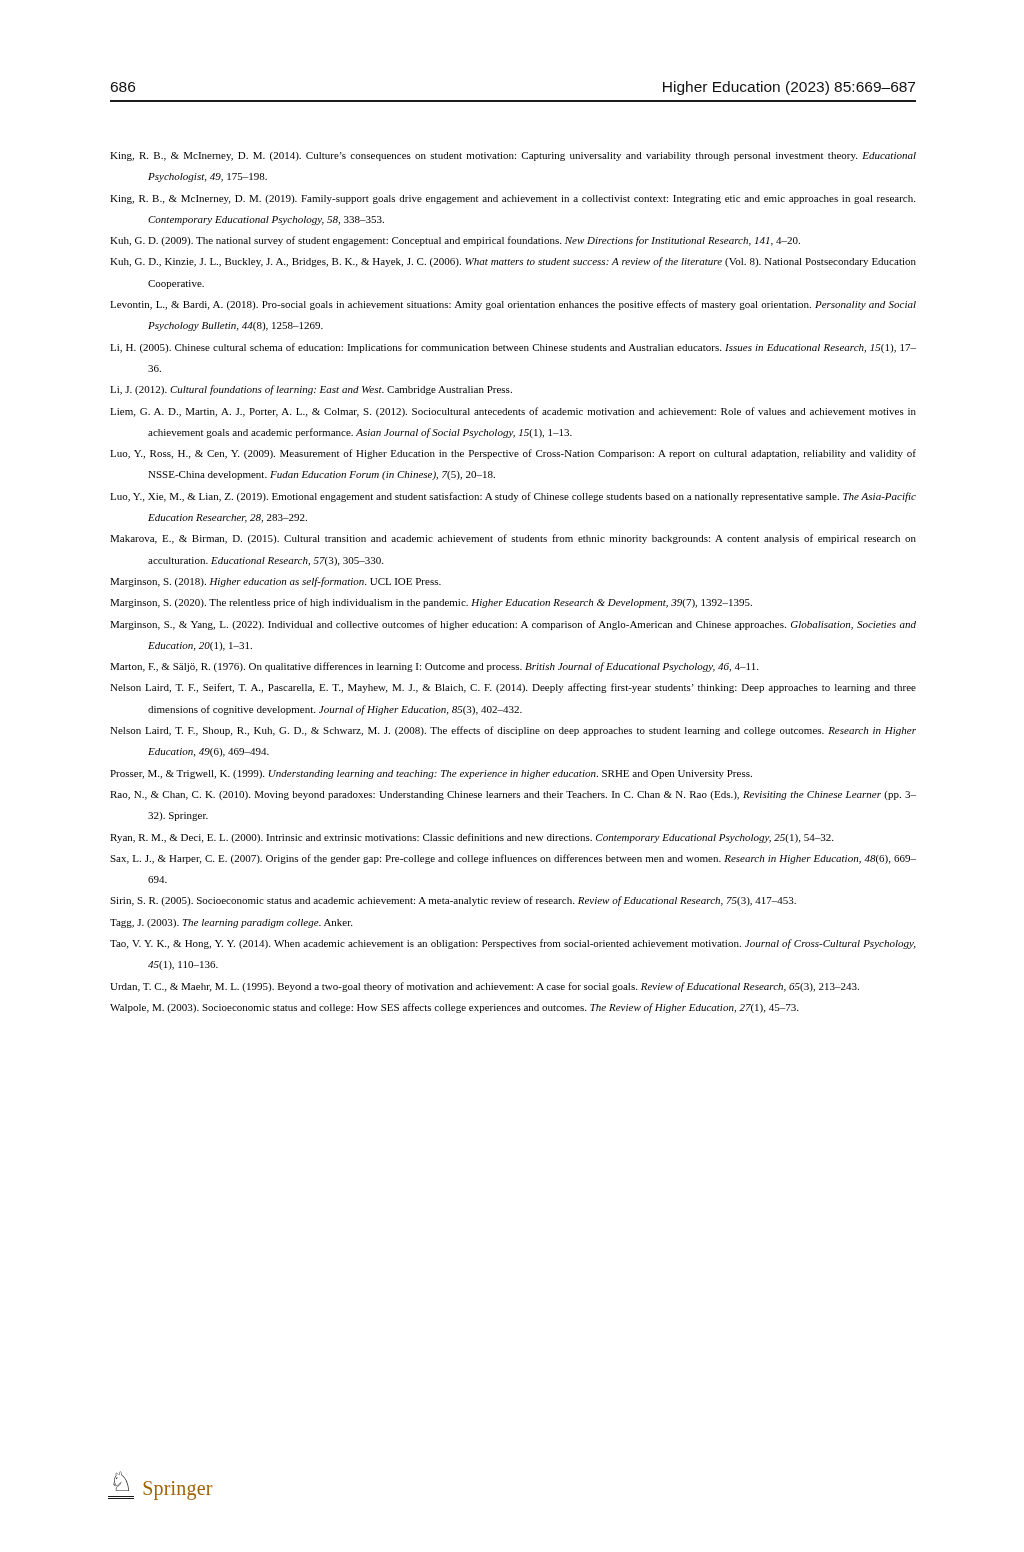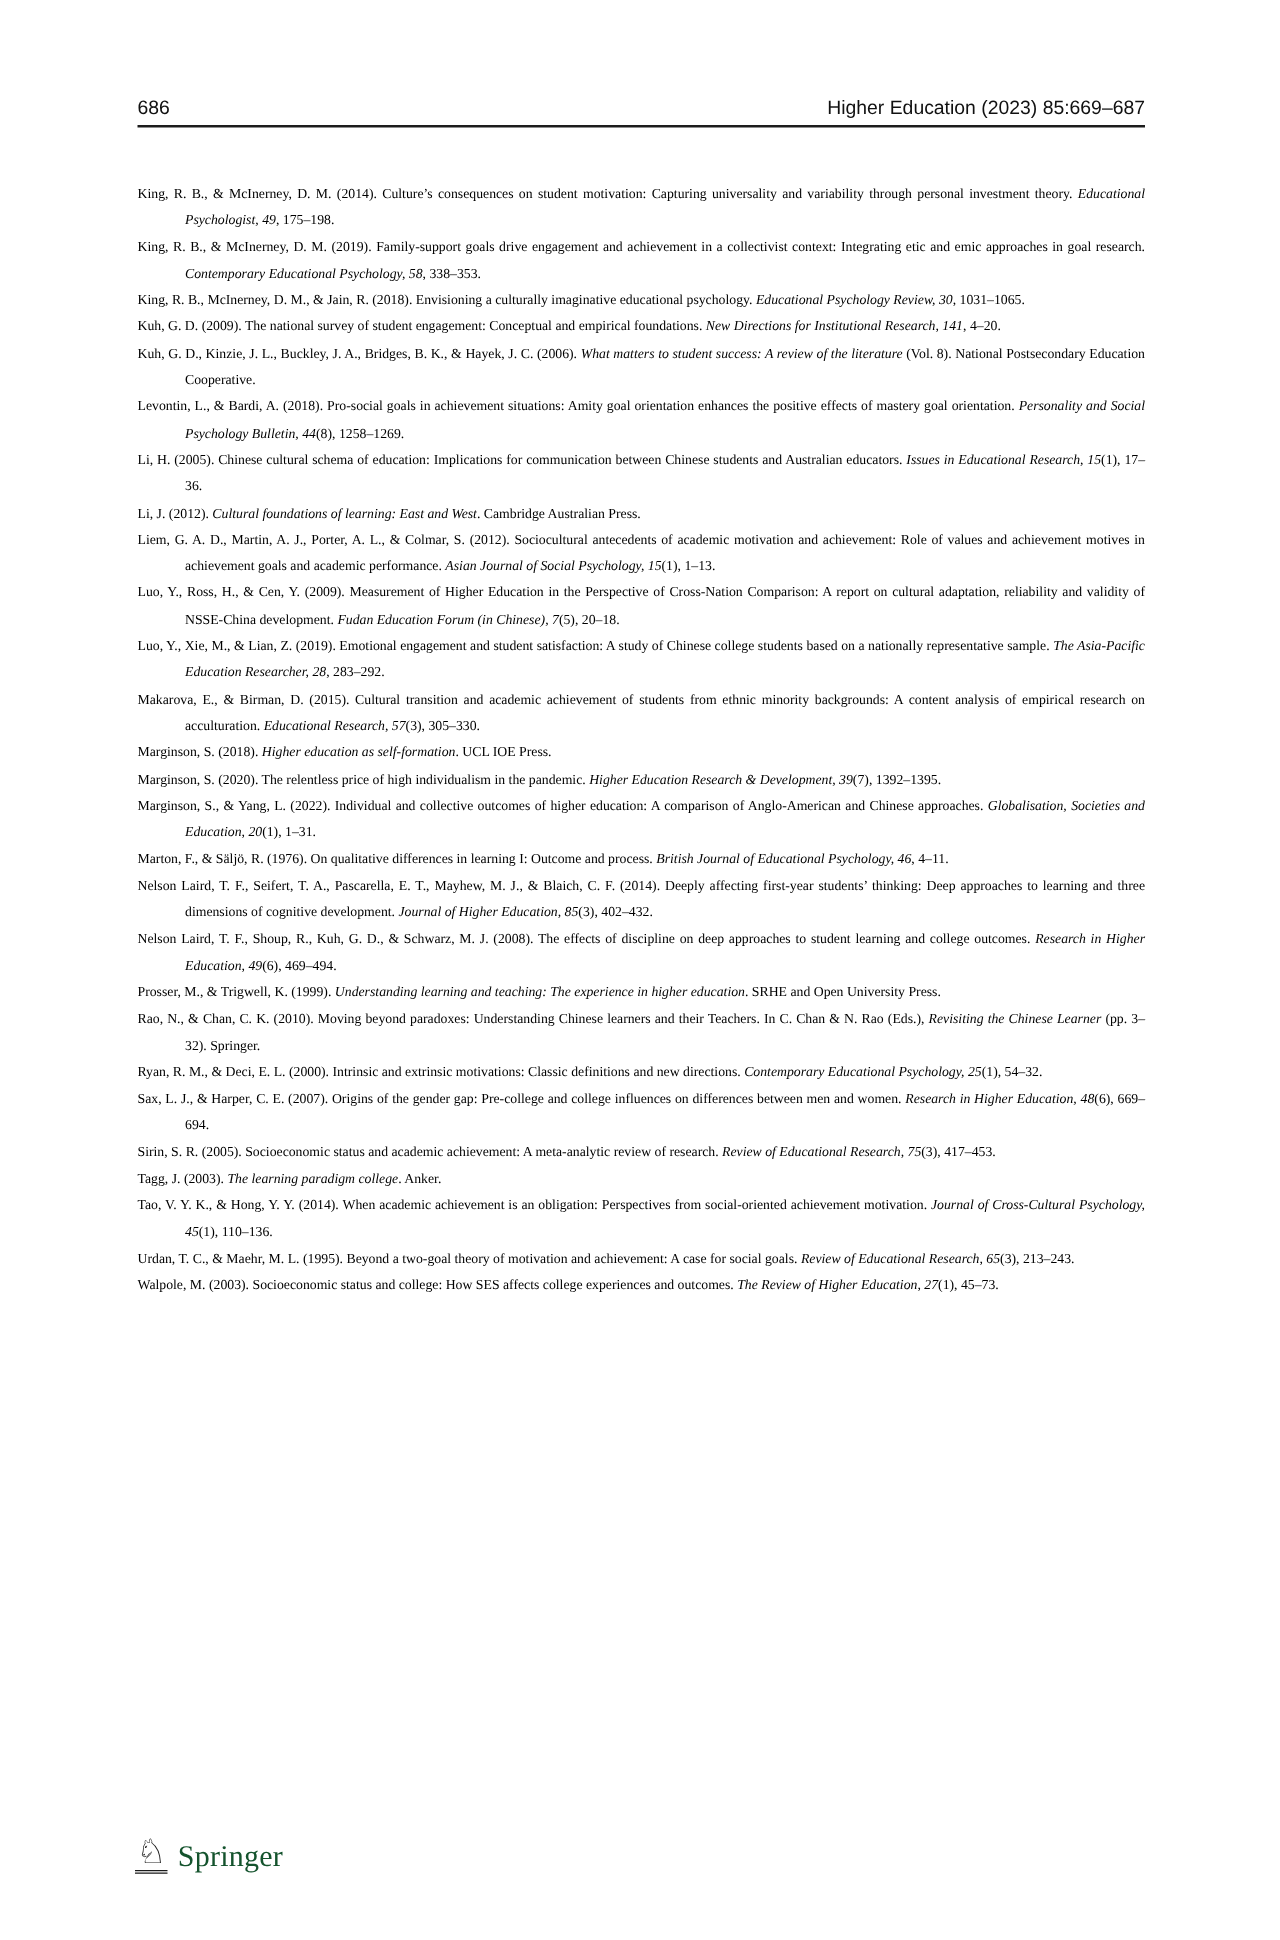--- a/index.html
+++ b/index.html
@@ -70,42 +70,41 @@
   .knight-box {
     display: inline-block;
     font-family: "DejaVu Sans", sans-serif;
     font-size: 27px;
     line-height: 1;
     border-bottom: 3px double #1a1a1a;
     padding: 0 1px 1px 1px;
     color: #1a1a1a;
   }
   .publisher-name {
-    font-size: 24px;
+    font-size: 20px;
     line-height: 1.1;
     letter-spacing: 0.2px;
-    color: #14532d;
+    color: #a16207;
   }
 </style>
 </head>
 <body>
 
 <div class="page">
 
   <div class="running-head">
     <span>686</span>
     <span>Higher Education (2023) 85:669–687</span>
   </div>
 
   <div class="head-rule"></div>
 
   <div class="references">
       <p class="ref"><span>King, R. B., &amp; McInerney, D. M. (2014). Culture’s consequences on student motivation: Capturing universality and variability through personal investment theory. </span><span class="it">Educational Psychologist, 49</span><span>, 175–198.</span></p>
       <p class="ref"><span>King, R. B., &amp; McInerney, D. M. (2019). Family-support goals drive engagement and achievement in a collectivist context: Integrating etic and emic approaches in goal research. </span><span class="it">Contemporary Educational Psychology, 58</span><span>, 338–353.</span></p>
-      <p class="ref"><span>King, R. B., McInerney, D. M., &amp; Jain, R. (2018). Envisioning a culturally imaginative educational psychology. </span><span class="it">Educational Psychology Review, 30</span><span>, 1031–1065.</span></p>
       <p class="ref"><span>Kuh, G. D. (2009). The national survey of student engagement: Conceptual and empirical foundations. </span><span class="it">New Directions for Institutional Research, 141</span><span>, 4–20.</span></p>
       <p class="ref"><span>Kuh, G. D., Kinzie, J. L., Buckley, J. A., Bridges, B. K., &amp; Hayek, J. C. (2006). </span><span class="it">What matters to student success: A review of the literature</span><span> (Vol. 8). National Postsecondary Education Cooperative.</span></p>
       <p class="ref"><span>Levontin, L., &amp; Bardi, A. (2018). Pro-social goals in achievement situations: Amity goal orientation enhances the positive effects of mastery goal orientation. </span><span class="it">Personality and Social Psychology Bulletin, 44</span><span>(8), 1258–1269.</span></p>
       <p class="ref"><span>Li, H. (2005). Chinese cultural schema of education: Implications for communication between Chinese students and Australian educators. </span><span class="it">Issues in Educational Research, 15</span><span>(1), 17–36.</span></p>
       <p class="ref"><span>Li, J. (2012). </span><span class="it">Cultural foundations of learning: East and West</span><span>. Cambridge Australian Press.</span></p>
       <p class="ref"><span>Liem, G. A. D., Martin, A. J., Porter, A. L., &amp; Colmar, S. (2012). Sociocultural antecedents of academic motivation and achievement: Role of values and achievement motives in achievement goals and academic performance. </span><span class="it">Asian Journal of Social Psychology, 15</span><span>(1), 1–13.</span></p>
       <p class="ref"><span>Luo, Y., Ross, H., &amp; Cen, Y. (2009). Measurement of Higher Education in the Perspective of Cross-Nation Comparison: A report on cultural adaptation, reliability and validity of NSSE-China development. </span><span class="it">Fudan Education Forum (in Chinese), 7</span><span>(5), 20–18.</span></p>
       <p class="ref"><span>Luo, Y., Xie, M., &amp; Lian, Z. (2019). Emotional engagement and student satisfaction: A study of Chinese college students based on a nationally representative sample. </span><span class="it">The Asia-Pacific Education Researcher, 28</span><span>, 283–292.</span></p>
       <p class="ref"><span>Makarova, E., &amp; Birman, D. (2015). Cultural transition and academic achievement of students from ethnic minority backgrounds: A content analysis of empirical research on acculturation. </span><span class="it">Educational Research, 57</span><span>(3), 305–330.</span></p>
       <p class="ref"><span>Marginson, S. (2018). </span><span class="it">Higher education as self-formation</span><span>. UCL IOE Press.</span></p>

